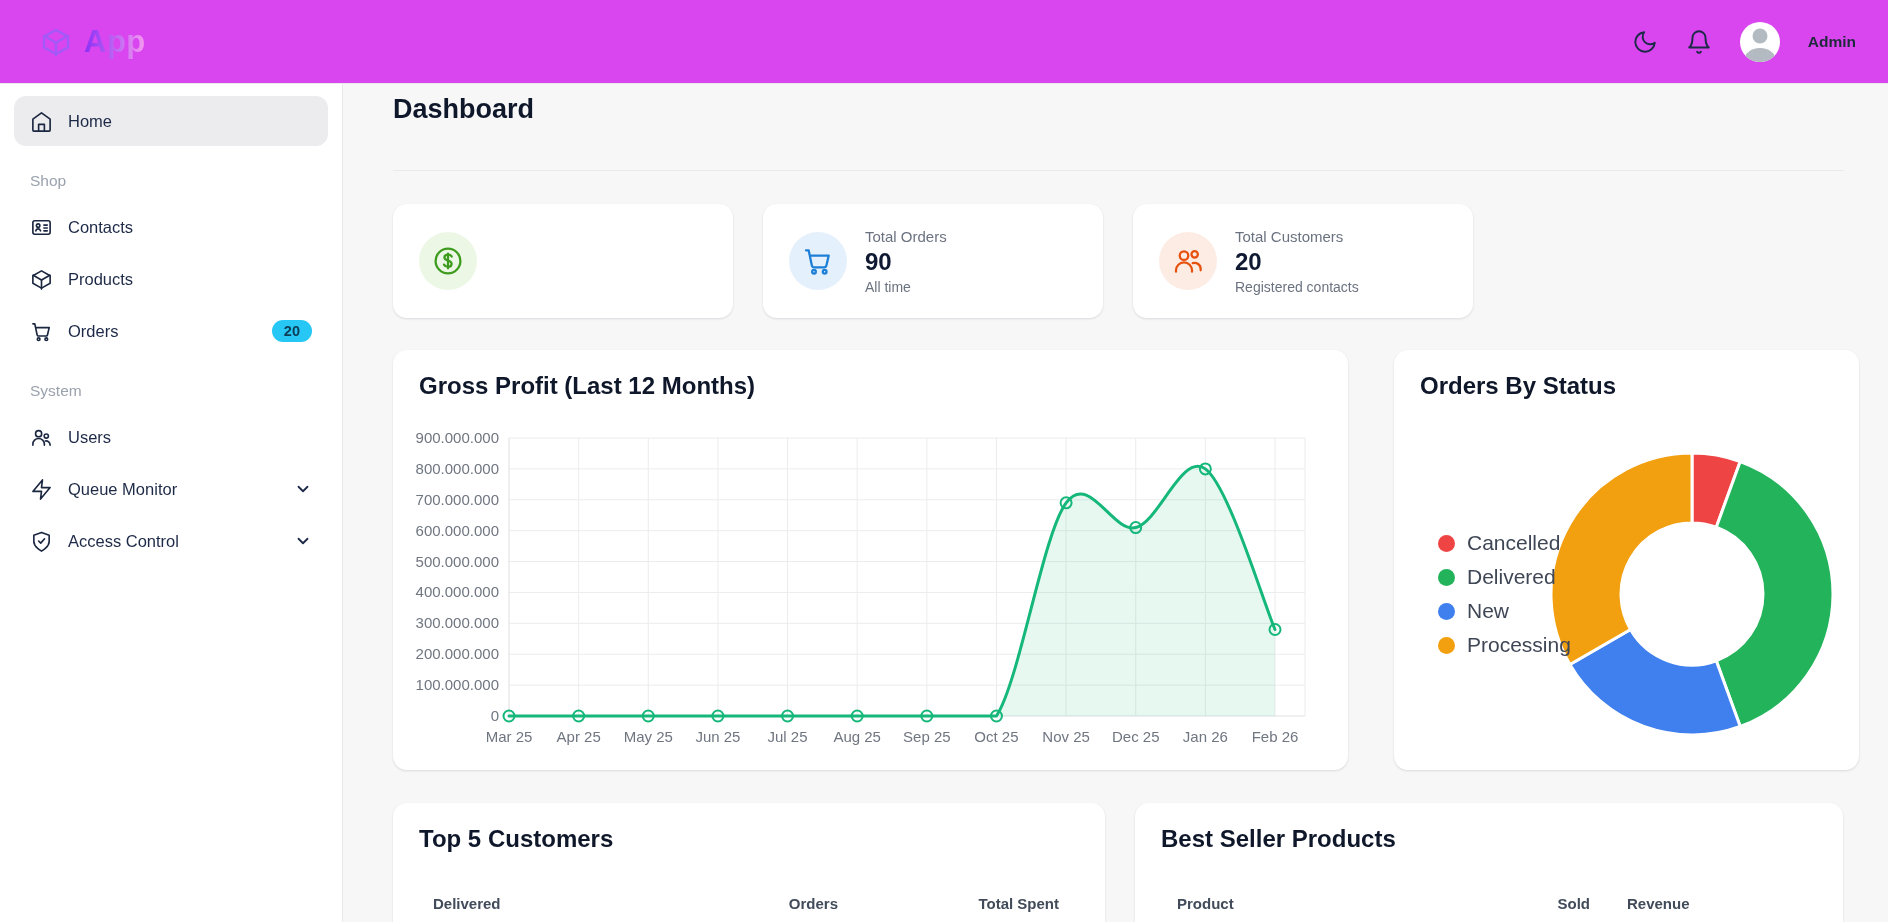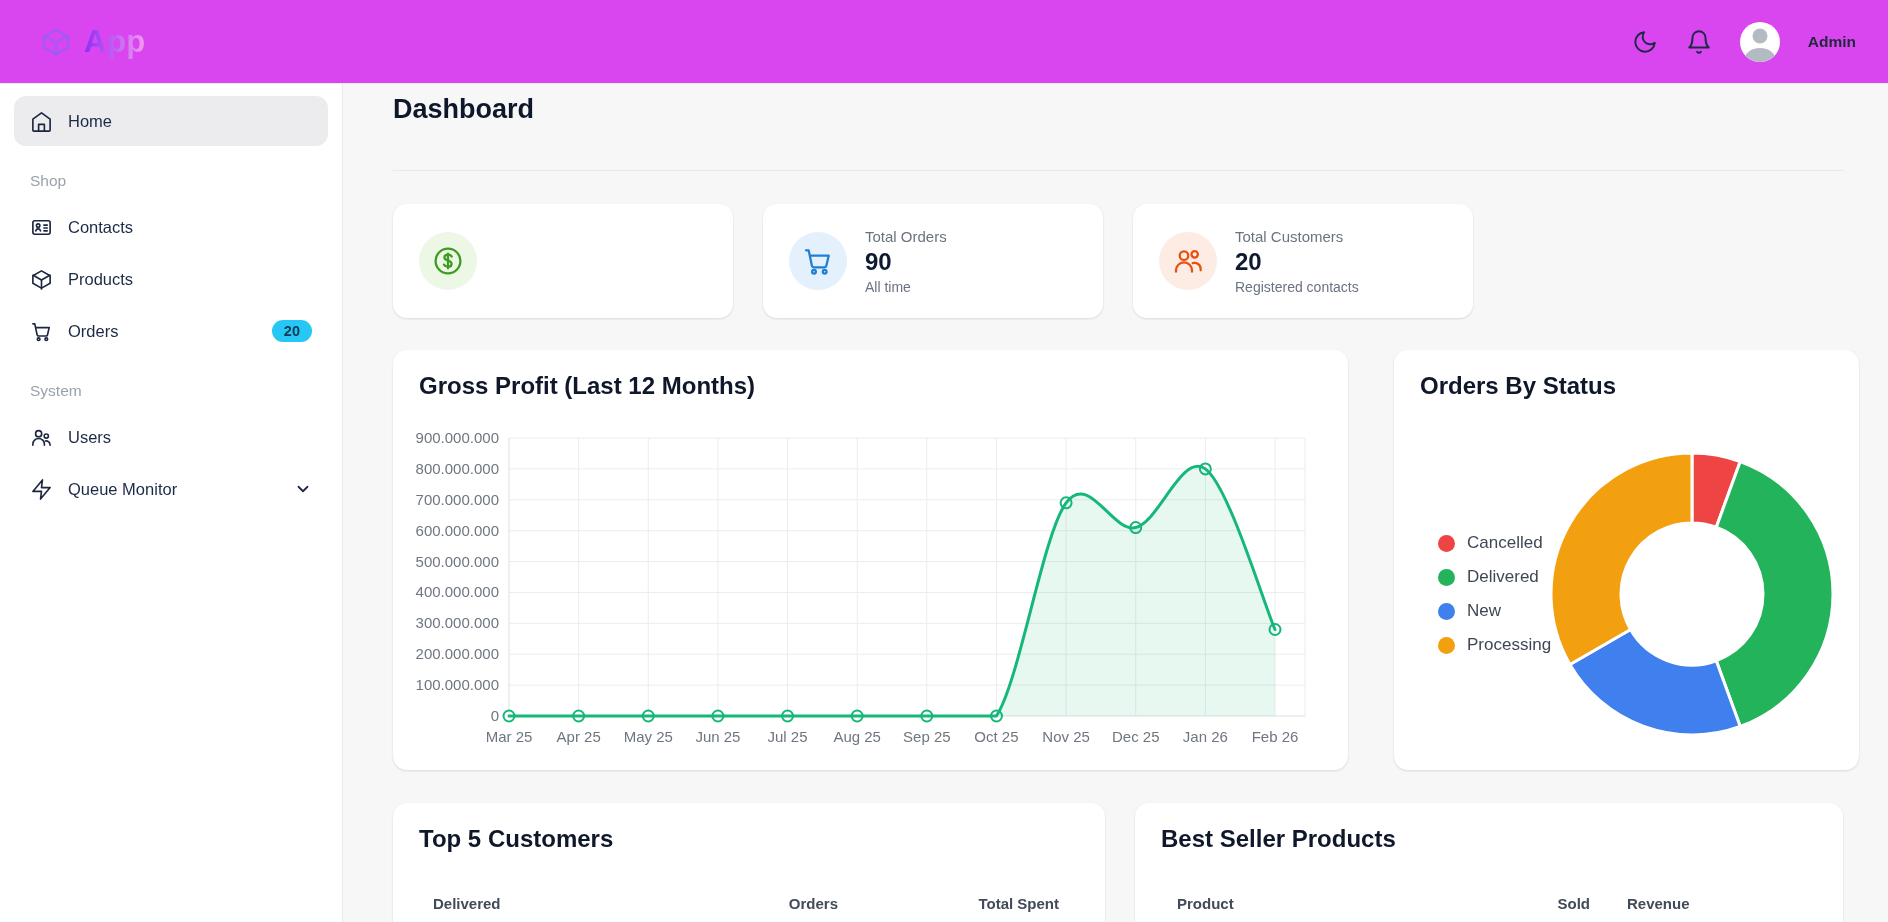--- a/index.html
+++ b/index.html
@@ -78,21 +78,21 @@
   
   .charts { position:absolute; left:49px; top:266px; display:flex; gap:46px; }
   .chart-card { width:955px; height:420px; position:relative; }
   .donut-card { width:465px; height:420px; position:relative; }
   .card-h2 { position:absolute; left:26px; top:22px; font-size:24px; font-weight:800; color:#0f172a; z-index:2; }
   #line-chart { position:absolute; left:12px; top:78px; }
   #donut-chart { position:absolute; left:0; top:0; }
   .legend { position:absolute; left:44px; top:176px; z-index:2; }
   .legend-item { display:flex; align-items:center; gap:12px; height:34px; }
   .legend-dot { width:17px; height:17px; border-radius:50%; flex:none; }
-  .legend-label { font-size:17px; color:#3f4756; }
+  .legend-label { font-size:21px; color:#3f4756; }
 
   
   .bottom { position:absolute; left:49px; top:719px; display:flex; gap:30px; }
   .table-card { height:240px; position:relative; }
   .tc-left { width:712px; }
   .tc-right { width:708px; }
   .th { position:absolute; top:92px; font-size:15px; font-weight:700; color:#414b5a; }
 </style>
 </head>
 <body>
@@ -177,20 +177,30 @@
         <circle cx="17" cy="10.5" r="2.2"></circle>
         <path d="M16 15.6a4.4 4.4 0 0 1 5 4.4"></path>
     </svg>
     <span>Users</span>
   </div>
   <div class="nav-item">
     <svg class="ni-icon" viewBox="0 0 24 24" fill="none" stroke="currentColor" stroke-width="1.7" stroke-linecap="round" stroke-linejoin="round">
       <polygon points="13 2 3 14 12 14 11 22 21 10 12 10 13 2"></polygon>
     </svg>
     <span>Queue Monitor</span>
+    <svg class="chev" viewBox="0 0 24 24" fill="none" stroke="currentColor" stroke-width="2.4" stroke-linecap="round" stroke-linejoin="round">
+      <polyline points="6 9 12 15 18 9"></polyline>
+    </svg>
+  </div>
+  <div class="nav-item">
+    <svg class="ni-icon" viewBox="0 0 24 24" fill="none" stroke="currentColor" stroke-width="1.7" stroke-linecap="round" stroke-linejoin="round">
+      <path d="M12 22s8-4 8-10V5.5L12 2.5 4 5.5V12c0 6 8 10 8 10z"></path>
+        <polyline points="9 11.5 11.2 13.7 15.2 9.2"></polyline>
+    </svg>
+    <span>Access Control</span>
     <svg class="chev" viewBox="0 0 24 24" fill="none" stroke="currentColor" stroke-width="2.4" stroke-linecap="round" stroke-linejoin="round">
       <polyline points="6 9 12 15 18 9"></polyline>
     </svg>
   </div>
 </aside>
 
 <main class="main">
   <h1 class="page-title">Dashboard</h1>
   <div class="title-divider"></div>
 

